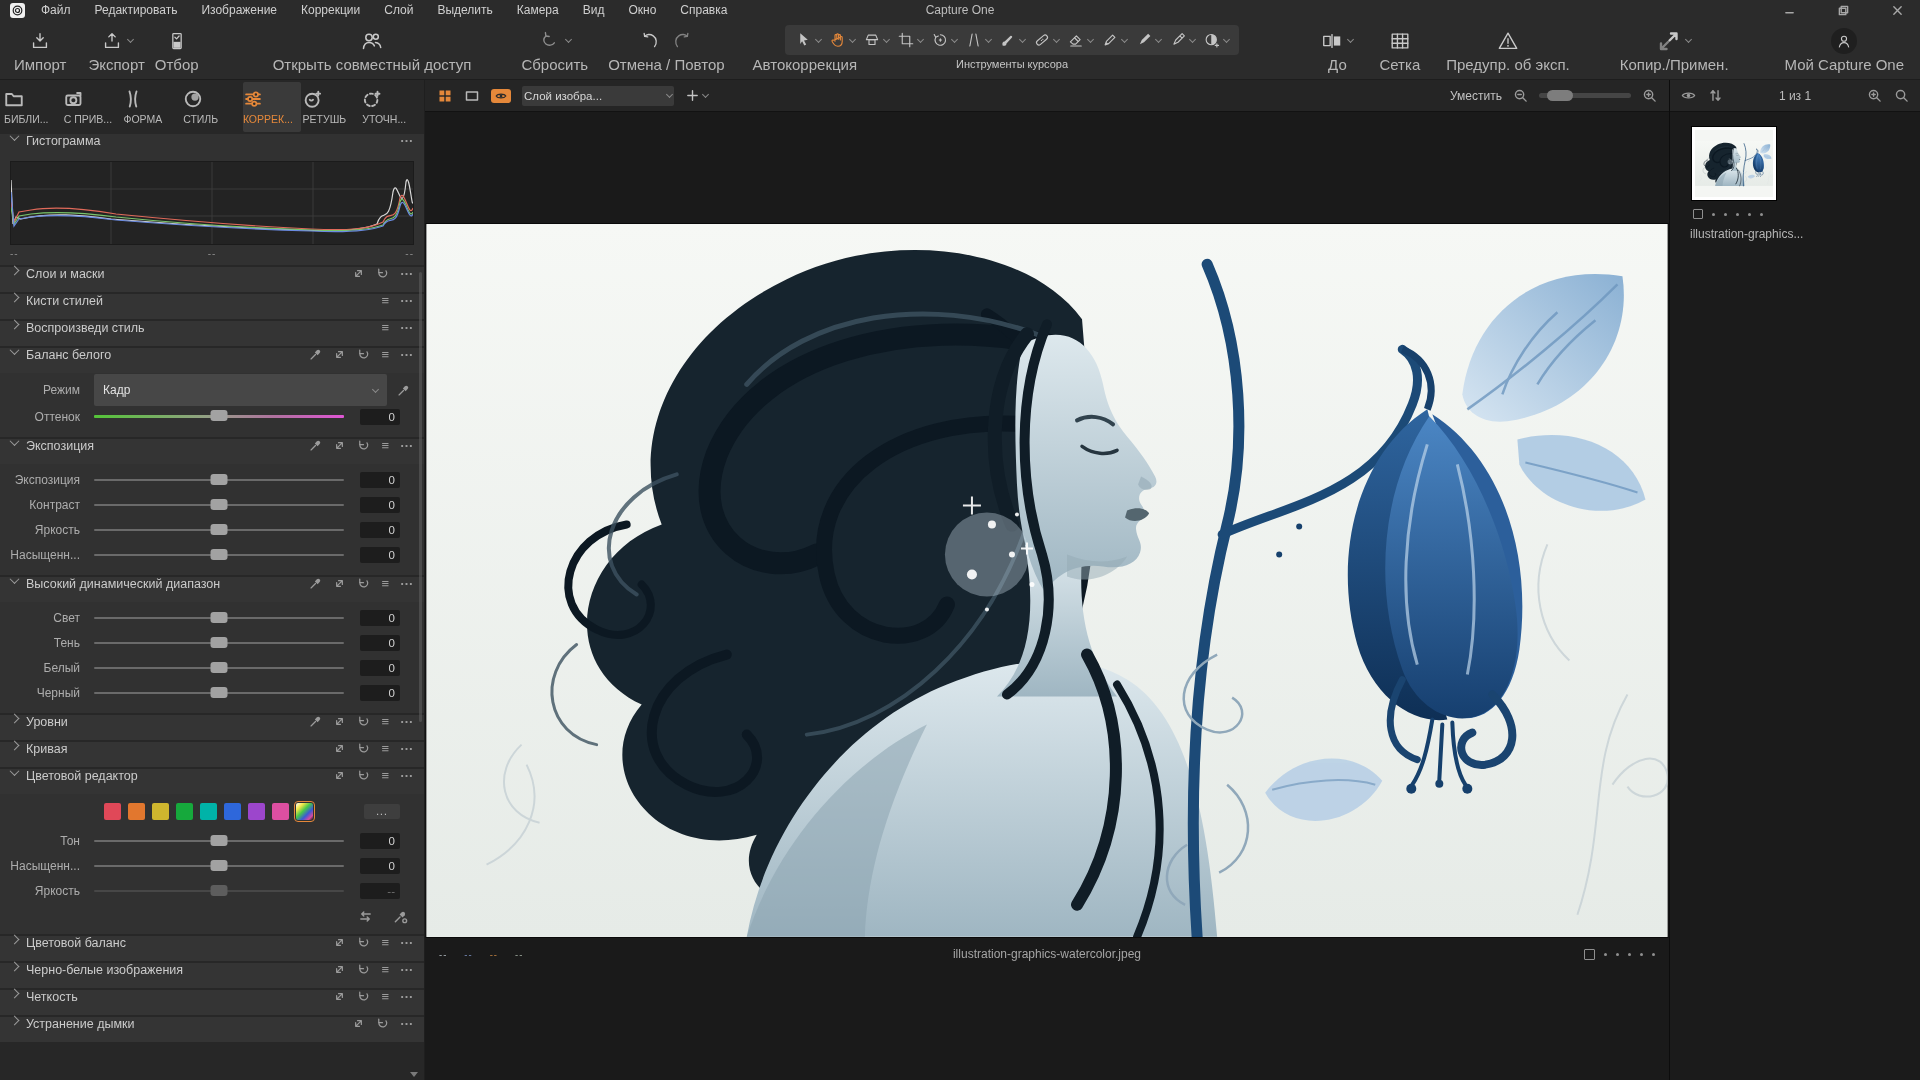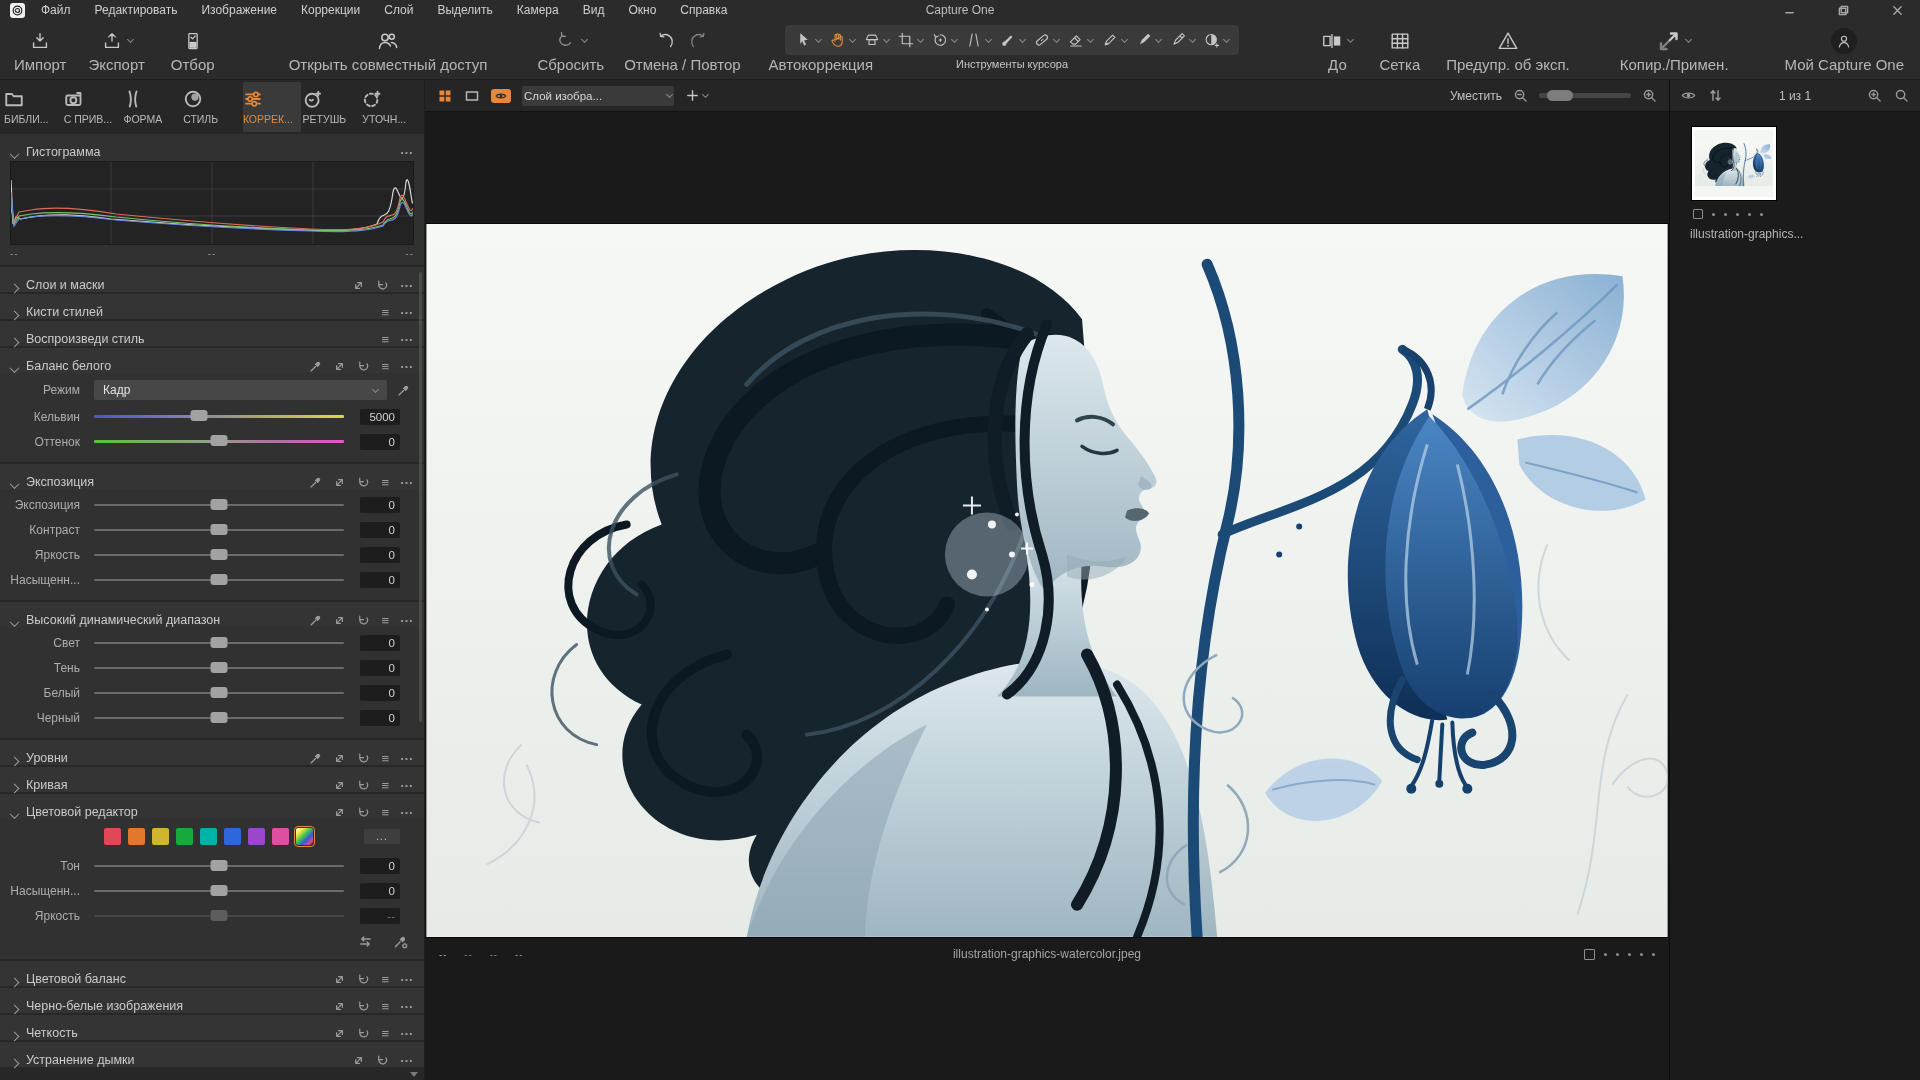--- a/index.html
+++ b/index.html
@@ -37,21 +37,21 @@
 
 .main{display:flex;height:1000px}
 
 
 .lpanel{width:424px;background:#272727;flex:none;position:relative;overflow:hidden}
 .tabs{height:54px;display:flex;padding:2px 4px;gap:2px}
 .tab{flex:1;display:flex;flex-direction:column;align-items:flex-start;justify-content:center;gap:4px;font-size:10.5px;color:#b9b9b9;border-radius:2px}
 .tab svg{width:20px;height:20px}
 .tab.active{background:#3a3a3a;color:#e5883a}
 .sect{background:#313131;margin-bottom:2px}
-.phead{height:25px;display:flex;align-items:flex-end;padding:0 11px;gap:8px;font-size:12.5px;color:#cbcbcb;background:#343434}
+.phead{height:25px;display:flex;align-items:flex-start;padding:0 11px;gap:8px;font-size:12.5px;color:#cbcbcb;background:#343434}
 .phead .ttl{flex:1;white-space:nowrap;overflow:hidden}
 .chd{width:7px;height:7px;border-right:1.5px solid #9b9b9b;border-bottom:1.5px solid #9b9b9b;transform:rotate(45deg) translate(-1px,-1px);flex:none}
 .chr{width:7px;height:7px;border-right:1.5px solid #9b9b9b;border-bottom:1.5px solid #9b9b9b;transform:rotate(-45deg);flex:none}
 .hics{display:flex;gap:11px;color:#9b9b9b;align-items:center}
 .hic{display:flex;align-items:center}
 .hic svg{width:13px;height:13px}
 .hic.txt{font-size:13px;line-height:1;font-weight:bold}
 .hist-plot{margin:2px 10px 0;height:84px;background:#232323;border:1px solid #1b1b1b}
 .hist-marks{display:flex;justify-content:space-between;padding:3px 10px 6px;font-size:10px;color:#8a8a8a;letter-spacing:1px}
 .pbody{padding:3px 0 8px}
@@ -60,21 +60,21 @@
 .track{flex:1;height:2px;background:#6a6a6a;border-radius:1px;position:relative;margin-right:16px}
 .knob{position:absolute;top:-5px;left:50%;width:17px;height:11px;border-radius:3px;background:#a2a2a2;transform:translateX(-50%)}
 .val{flex:none;width:40px;background:#1d1d1d;border-radius:2px;font-size:11.5px;color:#d2d2d2;text-align:right;padding:2px 5px}
 .srow.disabled .track{background:#474747}
 .srow.disabled .knob{background:#5d5d5d}
 .srow.disabled .val{color:#737373}
 .track.kelvin{height:3px;background:linear-gradient(90deg,#4d52d6 0%,#7d7fae 35%,#a9a477 65%,#ded93e 100%)}
 .track.kelvin .knob{left:42%}
 .track.tint{height:3px;background:linear-gradient(90deg,#54c438 0%,#93a084 45%,#b0729f 72%,#e055d5 100%)}
 .mrow{display:flex;align-items:center;height:28px;padding-right:14px}
-.dropdown{flex:1;height:20px;background:#474747;border-radius:2px;display:flex;align-items:center;padding:0 9px;font-size:12px;color:#e2e2e2;margin-right:10px;gap:8px}
+.dropdown{flex:1;height:32px;background:#474747;border-radius:2px;display:flex;align-items:center;padding:0 9px;font-size:12px;color:#e2e2e2;margin-right:10px;gap:8px}
 .dropdown .cv{margin-left:auto}
 .ce-tabs{display:flex;gap:24px;padding:3px 12px 0;font-size:12px;color:#bdbdbd;border-bottom:1px solid #272727}
 .ce-tab{padding:4px 1px 5px;border-bottom:2px solid transparent}
 .ce-tab.active{color:#e5883a;border-bottom-color:#e5883a}
 .swrow{display:flex;align-items:center;padding:9px 24px 2px 104px;gap:7px}
 .sw{width:17px;height:17px;border-radius:2px;flex:none}
 .sw.rainbow{background:linear-gradient(135deg,#ffffff 0%,#f6e84a 22%,#49c84a 44%,#3a59d6 66%,#d64a9e 85%,#1a1a1a 100%);outline:1.6px solid #e5883a;outline-offset:1px}
 .sw-more{margin-left:auto;width:36px;height:15px;background:#3e3e3e;border-radius:2px;color:#cfcfcf;font-size:10px;display:flex;align-items:center;justify-content:center;letter-spacing:1px}
 .ce-foot{display:flex;justify-content:flex-end;gap:20px;padding:6px 16px 2px;color:#9b9b9b}
 .ce-foot svg{width:15px;height:15px}
@@ -356,21 +356,21 @@
       <div class="tbi" style="margin-right:22px">
         <span class="ico">
             <span>
               <svg width="22" height="22">
                 <use href="#s-import"></use>
               </svg>
             </span>
           </span>
         <span class="lab">Импорт</span>
       </div>
-      <div class="tbi" style="margin-right:26px">
+      <div class="tbi" style="margin-right:10px">
         <span class="ico">
             <span>
               <svg width="22" height="22">
                 <use href="#s-export"></use>
               </svg>
             </span>
             <span class="cv"></span>
           </span>
         <span class="lab">Экспорт</span>
       </div>
@@ -722,27 +722,20 @@
             <span class="lblc">Режим</span>
             <span class="dropdown">
                 <span>Кадр</span>
                 <span class="cv"></span>
               </span>
             <span class="hic" style="color:#9b9b9b">
                 <svg width="14" height="14">
                   <use href="#s-pipette"></use>
                 </svg>
               </span>
-          </div>
-          <div class="srow">
-            <span class="lblc">Кельвин</span>
-            <span class="track kelvin">
-                <span class="knob"></span>
-              </span>
-            <span class="val">5000</span>
           </div>
           <div class="srow">
             <span class="lblc">Оттенок</span>
             <span class="track tint">
                 <span class="knob"></span>
               </span>
             <span class="val">0</span>
           </div>
         </div>
       </div>

